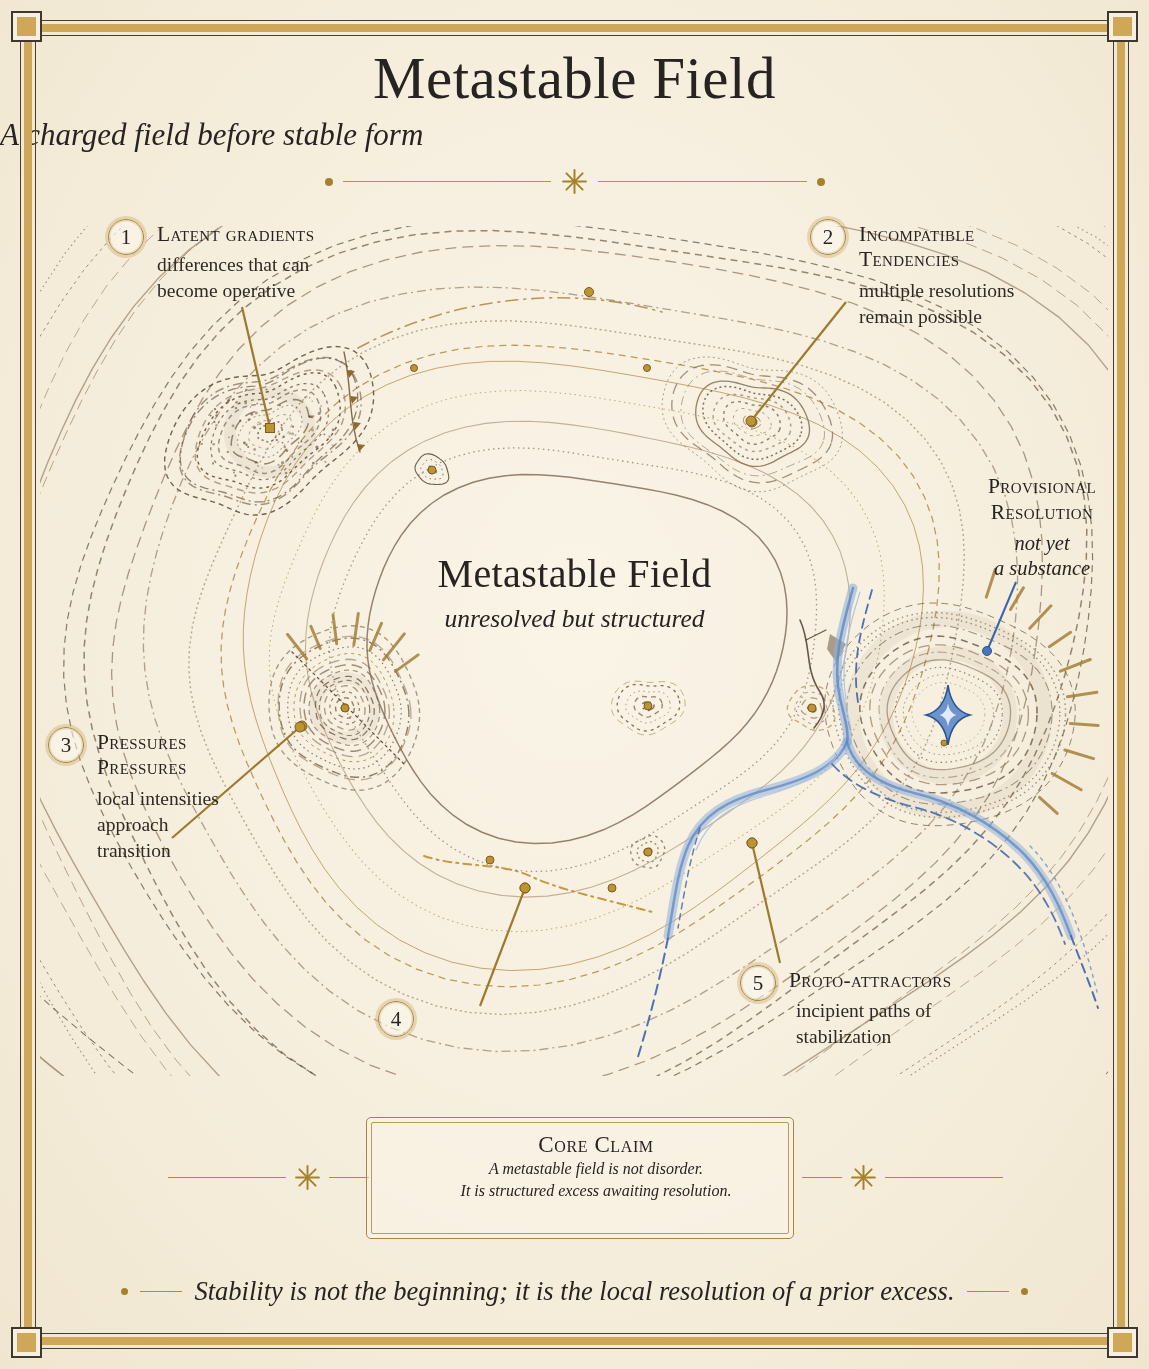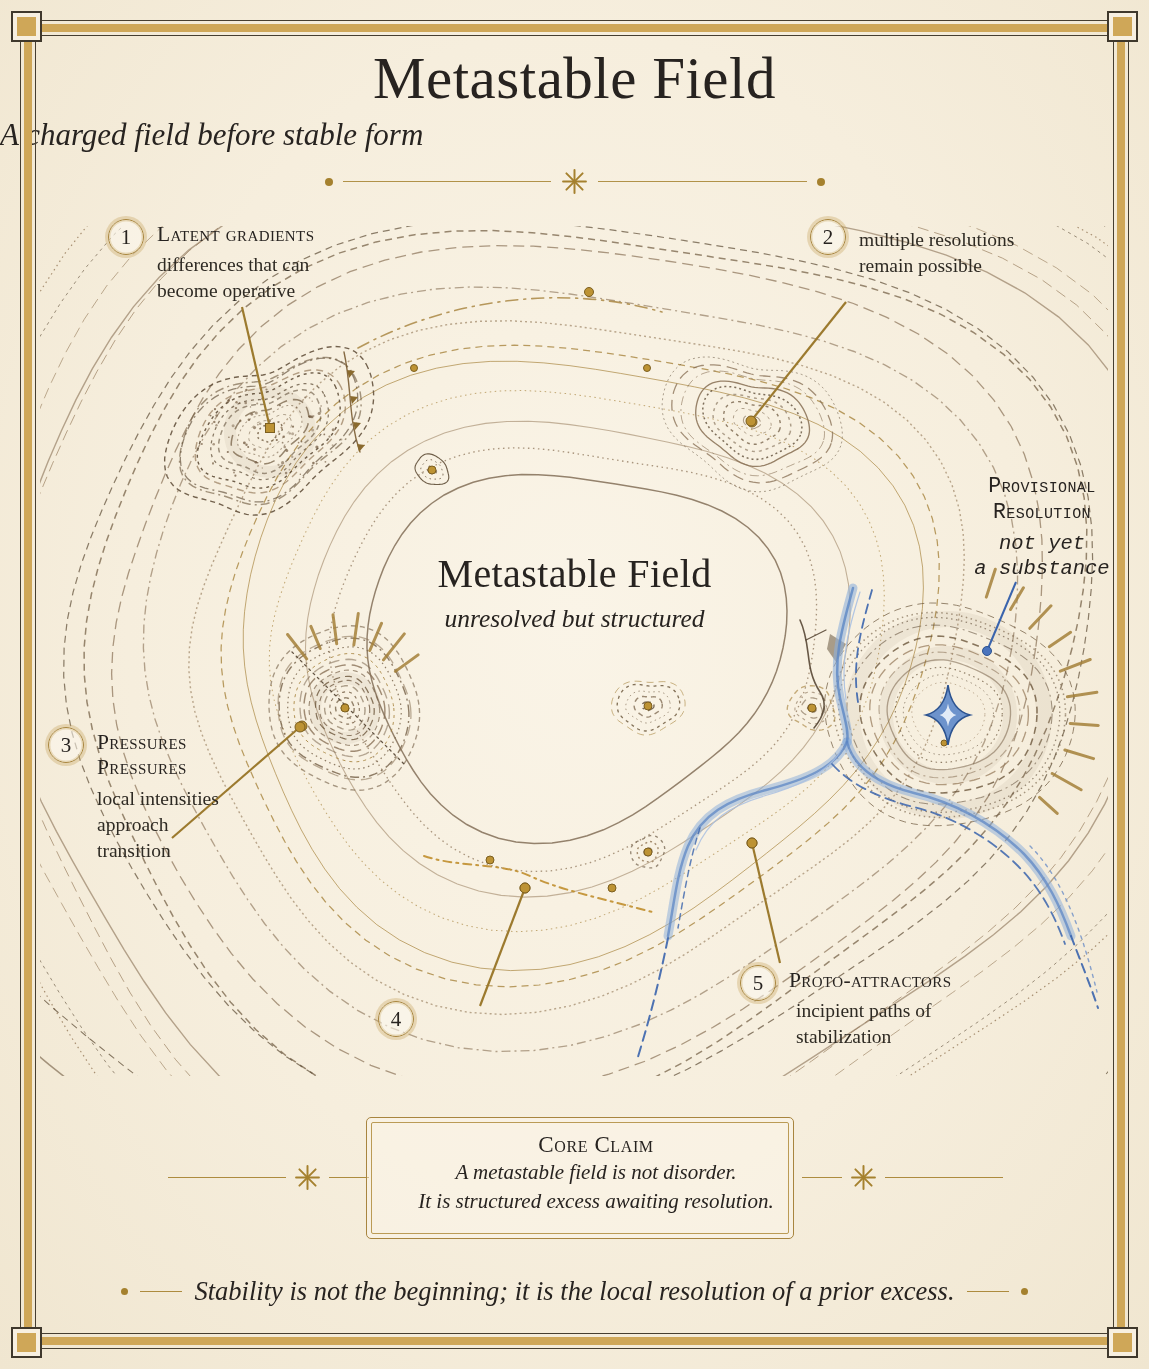--- a/index.html
+++ b/index.html
@@ -27,32 +27,32 @@
   .spoke-star{width:27px;height:27px;flex:0 0 auto;}
   
   .ann{display:flex;gap:13px;align-items:flex-start;}
   .badge{width:34px;height:34px;border-radius:50%;border:1.8px solid #a9863e;
     box-shadow:0 0 0 3px rgba(199,164,92,.35), inset 0 0 0 1.5px rgba(199,164,92,.30);
     display:flex;align-items:center;justify-content:center;font-size:21px;flex:0 0 auto;
     background:rgba(252,248,238,.55);margin-top:-3px;}
   .ann-heading{font-variant:small-caps;font-size:21.5px;line-height:1.18;letter-spacing:.4px;}
   .ann-body{font-size:19.5px;line-height:1.33;margin-top:5px;color:#2e2a23;}
   
-  .side-label{left:957px;top:474px;width:170px;text-align:center;font-family:Liberation Mono, monospace;}
+  .side-label{left:957px;top:474px;width:170px;text-align:center;}
   .side-heading{font-variant:small-caps;font-size:21.5px;line-height:1.2;letter-spacing:.4px;}
   .side-note{font-style:italic;font-size:20.5px;line-height:1.25;margin-top:5px;}
   .center-label{left:0;right:0;top:550px;text-align:center;}
   .center-title{font-size:40px;letter-spacing:.4px;}
   .center-sub{font-size:25.5px;font-style:italic;margin-top:7px;}
   
   .core{left:366px;top:1117px;width:418px;height:112px;border:1.8px solid #a8853f;border-radius:5px;padding:4px;
     background:rgba(252,247,236,.45);}
   .core-inner{border:1.2px solid #bb9b55;border-radius:2px;height:100%;box-sizing:border-box;text-align:center;padding-top:9px;padding-left:32px;}
   .core-heading{font-variant:small-caps;font-size:23px;letter-spacing:.6px;}
-  .core-line{font-style:italic;font-size:21px;line-height:1.38;}
+  .core-line{font-style:italic;font-size:16px;line-height:1.38;}
   .orn{position:absolute;z-index:4;top:1164px;display:flex;align-items:center;gap:8px;}
   .orn-line{height:0;border-top:1.6px solid #a5812e;opacity:.9;}
   
   .footer{top:1276px;left:0;right:0;display:flex;justify-content:center;align-items:center;gap:12px;
     font-style:italic;font-size:26.5px;}
   .f-dot{width:7px;height:7px;border-radius:50%;background:#a5812e;flex:0 0 auto;}
   .f-line{width:42px;height:0;border-top:1.6px solid #a5812e;flex:0 0 auto;opacity:.9;}
 </style>
 </head>
 <body>
@@ -339,20 +339,21 @@
       <div class="ann-heading" style="width:200px;">Latent gradients</div>
       <div class="ann-body" style="width:195px;">differences that can become operative</div>
     </div>
   </div>
 
   <div class="txt ann" style="left:810px;top:222px;">
     <div class="badge">
       <span>2</span>
       </div>
     <div>
+      <div class="ann-heading" style="width:150px;">Incompatible Tendencies</div>
       <div class="ann-body" style="width:178px;">multiple resolutions remain possible</div>
     </div>
   </div>
 
   <div class="txt ann" style="left:48px;top:730px;">
     <div class="badge">
       <span>3</span>
       </div>
     <div>
       <div class="ann-heading" style="width:130px;">Pressures Pressures</div>

